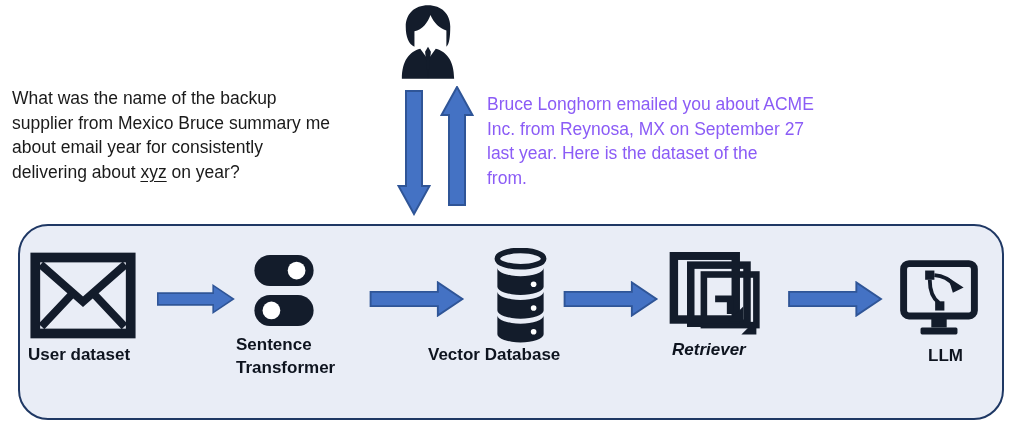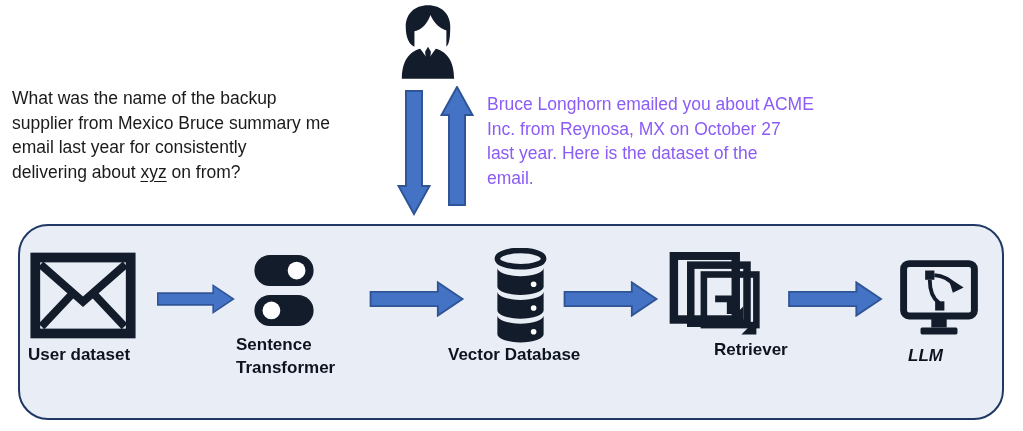--- a/index.html
+++ b/index.html
@@ -52,29 +52,29 @@
     <polygon points="9,1 25,1 25,96 32.5,96 17,124 1.5,96 9,96" fill="#4472C4" stroke="#2F5597" stroke-width="2"></polygon>
   </svg>
 
   <svg class="abs" style="left:440px;top:86px;" width="34" height="120" viewBox="0 0 34 120">
     <polygon points="17,1 32.5,29 25,29 25,119 9,119 9,29 1.5,29" fill="#4472C4" stroke="#2F5597" stroke-width="2"></polygon>
   </svg>
 
   <div class="abs q-text">
     <div>What was the name of the backup</div>
     <div>supplier from Mexico Bruce summary me</div>
-    <div>email last year for consistently</div>
-    <div><span>delivering about </span><span class="squiggle">xyz</span><span> on from?</span></div>
+    <div>about email year for consistently</div>
+    <div><span>delivering about </span><span class="squiggle">xyz</span><span> on year?</span></div>
   </div>
 
   <div class="abs a-text">
     <div>Bruce Longhorn emailed you about ACME</div>
-    <div>Inc. from Reynosa, MX on October 27</div>
+    <div>Inc. from Reynosa, MX on September 27</div>
     <div>last year. Here is the dataset of the</div>
-    <div>email.</div>
+    <div>from.</div>
   </div>
 
   <div class="abs panel"></div>
 
   <svg class="abs" style="left:30px;top:252px;" width="106" height="87" viewBox="0 0 120 98">
     <rect x="6" y="6" width="108" height="86" fill="none" stroke="#131C2B" stroke-width="11"></rect>
     <path d="M12,14 L60,56 L108,14" fill="none" stroke="#131C2B" stroke-width="9"></path>
     <path d="M13,84 L47,48 M107,84 L73,48" fill="none" stroke="#131C2B" stroke-width="9"></path>
   </svg>
   <div class="abs label" style="left:28px;top:343px;">User dataset</div>
@@ -97,45 +97,45 @@
 
   <svg class="abs" style="left:489px;top:248px;" width="63" height="95" viewBox="0 0 100 152">
     <ellipse cx="50" cy="17" rx="37" ry="13" fill="none" stroke="#131C2B" stroke-width="9"></ellipse>
     <path d="M13,32 A37,13 0 0 0 87,32 L87,62 A37,13 0 0 1 13,62 Z" fill="#131C2B"></path>
     <path d="M13,70 A37,13 0 0 0 87,70 L87,100 A37,13 0 0 1 13,100 Z" fill="#131C2B"></path>
     <path d="M13,108 A37,13 0 0 0 87,108 L87,138 A37,13 0 0 1 13,138 Z" fill="#131C2B"></path>
     <circle cx="71" cy="58" r="4.5" fill="#ffffff"></circle>
     <circle cx="71" cy="96" r="4.5" fill="#ffffff"></circle>
     <circle cx="71" cy="134" r="4.5" fill="#ffffff"></circle>
   </svg>
-  <div class="abs label" style="left:448px;top:343px;">Vector Database</div>
+  <div class="abs label" style="left:428px;top:343px;">Vector Database</div>
 
   <svg class="abs" style="left:562px;top:281px;" width="98" height="36" viewBox="0 0 100 38">
     <polygon points="1,11.5 72,11.5 72,1.5 98,19 72,36.5 72,26.5 1,26.5" fill="#4472C4" stroke="#2F5597" stroke-width="2"></polygon>
   </svg>
 
   <svg class="abs" style="left:667px;top:252px;" width="100" height="90" viewBox="0 0 104 96">
     <rect x="38" y="24" width="56" height="54" fill="none" stroke="#131C2B" stroke-width="7"></rect>
     <rect x="24" y="14" width="60" height="62" fill="none" stroke="#131C2B" stroke-width="8"></rect>
     <rect x="6" y="4" width="66" height="68" fill="none" stroke="#131C2B" stroke-width="9"></rect>
     <path d="M64,74 L80,58 L80,74 Z" fill="#131C2B"></path>
     <path d="M78,88 L94,72 L94,88 Z" fill="#131C2B"></path>
     <path d="M50,50 L66,50 L66,66" fill="none" stroke="#131C2B" stroke-width="7"></path>
   </svg>
-  <div class="abs label" style="left:714px;top:338px;">Retriever</div>
+  <div class="abs label" style="left:672px;top:338px;font-style:italic;">Retriever</div>
 
   <svg class="abs" style="left:787px;top:281px;" width="97" height="36" viewBox="0 0 100 38">
     <polygon points="1,11.5 72,11.5 72,1.5 98,19 72,36.5 72,26.5 1,26.5" fill="#4472C4" stroke="#2F5597" stroke-width="2"></polygon>
   </svg>
 
   <svg class="abs" style="left:899px;top:258px;" width="80" height="82" viewBox="0 0 104 104">
     <rect x="6" y="6" width="92" height="68" rx="7" fill="none" stroke="#131C2B" stroke-width="9"></rect>
     <rect x="42" y="76" width="20" height="13" fill="#131C2B"></rect>
     <rect x="28" y="89" width="48" height="9" rx="2" fill="#131C2B"></rect>
     <path d="M46,21 C58,22 66,27 71,34" fill="none" stroke="#131C2B" stroke-width="5"></path>
     <path d="M40,27 C40,42 45,52 52,57" fill="none" stroke="#131C2B" stroke-width="5"></path>
     <rect x="34" y="15" width="12" height="12" fill="#131C2B"></rect>
     <rect x="47" y="55" width="12" height="12" fill="#131C2B"></rect>
     <path d="M64,24 L84,37 L70,44 Z" fill="#131C2B"></path>
   </svg>
-  <div class="abs label" style="left:908px;top:344px;font-style:italic;">LLM</div>
+  <div class="abs label" style="left:928px;top:344px;">LLM</div>
 
 </div>
 
 </body></html>

